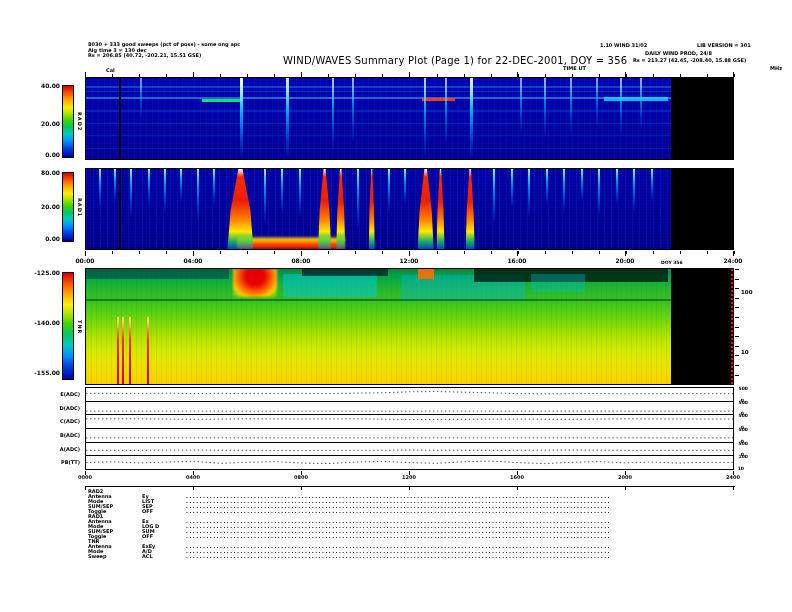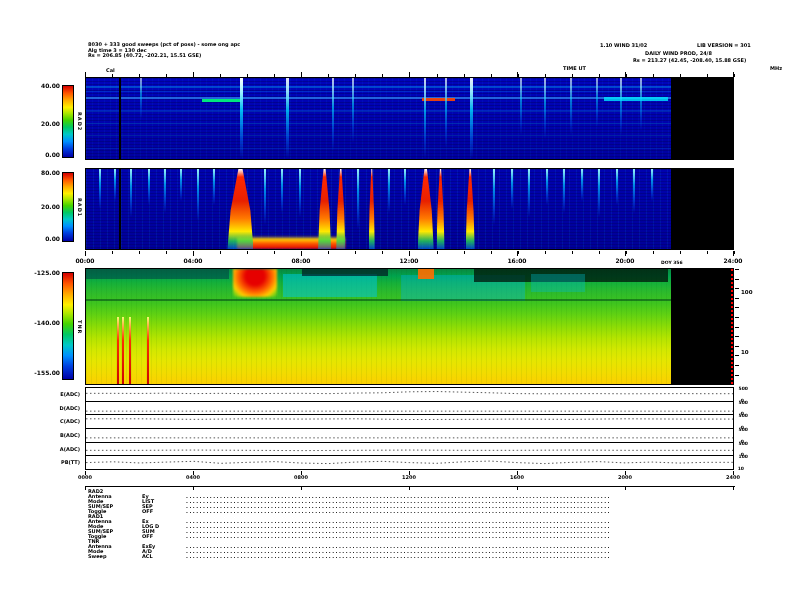--- a/index.html
+++ b/index.html
@@ -95,20 +95,21 @@
 
   <div class="abs tiny" style="left:88px;top:42px;">
     <div>8030 + 333 good sweeps (pct of poss) - some ong apc</div>
     <div>Alg time 3 = 130 dec</div>
     <div>Rs =  206.85 (40.72, -202.21, 15.51 GSE)</div>
   </div>
   <div class="abs tiny" style="left:600px;top:43px;">1.10 WIND 31/02</div>
   <div class="abs tiny" style="left:697px;top:43px;">LIB VERSION = 301</div>
   <div class="abs tiny" style="left:645px;top:51px;">DAILY WIND PROD, 24/8</div>
   <div class="abs tiny" style="left:633px;top:58px;">Rs =  213.27 (42.45, -208.40, 15.88 GSE)</div>
+  <div class="abs title" style="left:283px;top:55px;">WIND/WAVES Summary Plot (Page 1) for 22-DEC-2001, DOY = 356</div>
   <div class="abs tiny" style="left:563px;top:66px;">TIME UT</div>
   <div class="abs tiny" style="left:770px;top:66px;">MHz</div>
   <div class="abs tiny" style="left:106px;top:68px;">Cal</div>
 
   <div class="cb" style="top:85px;height:73px;"></div>
   <div class="cb-label" style="top:82px;">40.00</div>
   <div class="cb-label" style="top:120px;">20.00</div>
   <div class="cb-label" style="top:151px;">0.00</div>
   <div class="vlabel" style="top:112px;">RAD2</div>
 

